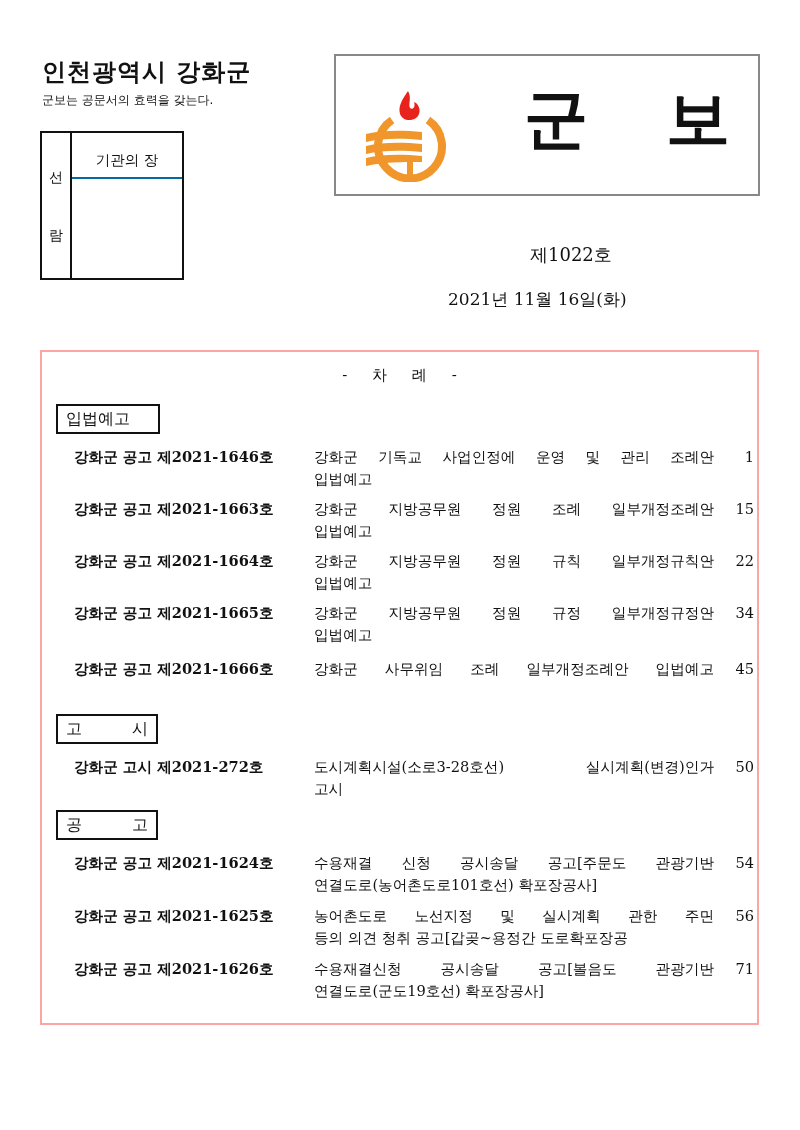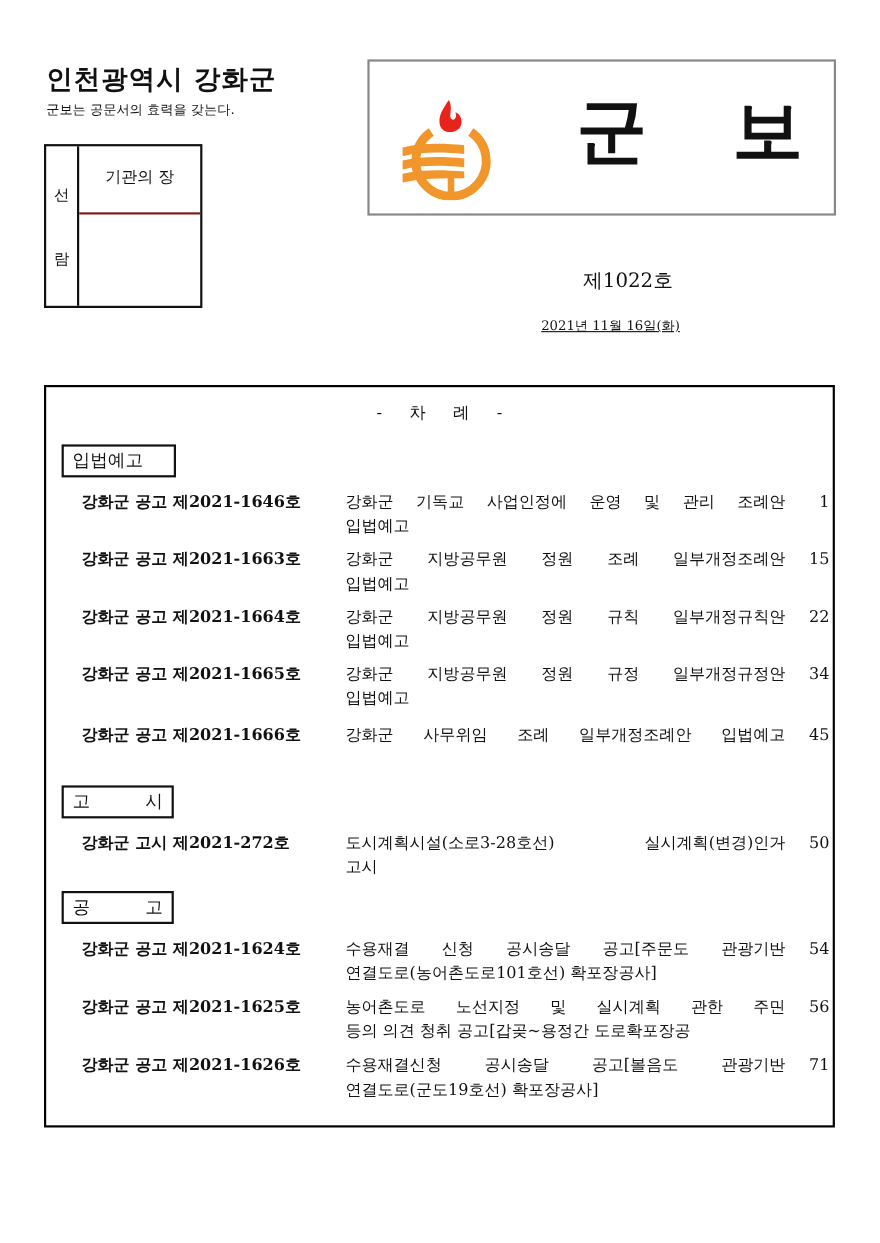--- a/index.html
+++ b/index.html
@@ -3,28 +3,28 @@
 <meta charset="utf-8">
 <style>
   html, body { margin: 0; padding: 0; background: #ffffff; }
   body { width: 800px; height: 1130px; position: relative; overflow: hidden; color: #111; font-family: "DejaVu Serif", "Liberation Serif", serif; }
   .abs { position: absolute; }
   .city { left: 42px; top: 56px; font-family: "DejaVu Sans", "Liberation Sans", sans-serif; font-weight: bold; font-size: 24px; letter-spacing: 1px; }
   .subtitle { left: 42px; top: 92px; font-family: "DejaVu Sans", "Liberation Sans", sans-serif; font-size: 12px; }
   .sel-box { left: 40px; top: 131px; width: 144px; height: 149px; border: 2px solid #111; box-sizing: border-box; }
   .sel-left { position: absolute; left: 0; top: 0; width: 30px; height: 100%; border-right: 2px solid #111; box-sizing: border-box; }
   .sel-left span { position: absolute; left: 0; width: 28px; text-align: center; font-size: 14px; }
-  .sel-head { position: absolute; left: 30px; top: 0; right: 0; height: 62px; border-bottom: 2px solid #7f1d1d; box-sizing: border-box; text-align: center; padding-top: 18px; font-size: 14.5px; }
+  .sel-head { position: absolute; left: 30px; top: 0; right: 0; height: 46px; border-bottom: 2px solid #0369a1; box-sizing: border-box; text-align: center; padding-top: 18px; font-size: 14.5px; }
   .banner { left: 334px; top: 54px; width: 426px; height: 142px; border: 2px solid #888; box-sizing: border-box; }
   .logo { position: absolute; left: 26px; top: 30px; width: 90px; height: 96px; }
   .bt1 { position: absolute; left: 188px; top: 20px; font-family: "DejaVu Sans", "Liberation Sans", sans-serif; font-weight: bold; font-size: 64px; }
   .bt2 { position: absolute; left: 330px; top: 20px; font-family: "DejaVu Sans", "Liberation Sans", sans-serif; font-weight: bold; font-size: 64px; }
   .issue { left: 530px; top: 243px; font-size: 18px; }
-  .date { left: 492px; top: 288px; font-size: 12px; text-decoration: underline; }
-  .toc { left: 40px; top: 350px; width: 719px; height: 675px; border: 2px solid #000000; box-sizing: border-box; }
+  .date { left: 448px; top: 288px; font-size: 17px; }
+  .toc { left: 40px; top: 350px; width: 719px; height: 675px; border: 2px solid #fca5a5; box-sizing: border-box; }
   .toc-title { position: absolute; left: 0; right: 0; top: 14px; text-align: center; font-size: 15px; word-spacing: 20px; }
   .cat { position: absolute; left: 14px; border: 2px solid #111; height: 30px; box-sizing: border-box; font-size: 16px; padding: 3px 8px; display: flex; justify-content: space-between; }
   .cat span { display: inline-block; }
   .row { position: absolute; left: 32px; width: 680px; font-size: 14.6px; line-height: 22px; }
   .row .no { position: absolute; left: 0; top: 0; white-space: nowrap; font-weight: bold; }
   .row .t1 { position: absolute; left: 240px; top: 0; width: 400px; white-space: nowrap; text-align: justify; text-align-last: justify; }
   .row .t2 { position: absolute; left: 240px; top: 22px; white-space: nowrap; }
   .row .dash { position: absolute; left: 632px; top: 0; }
   .row .pg { position: absolute; right: 0; top: 0; text-align: right; }
 </style>

